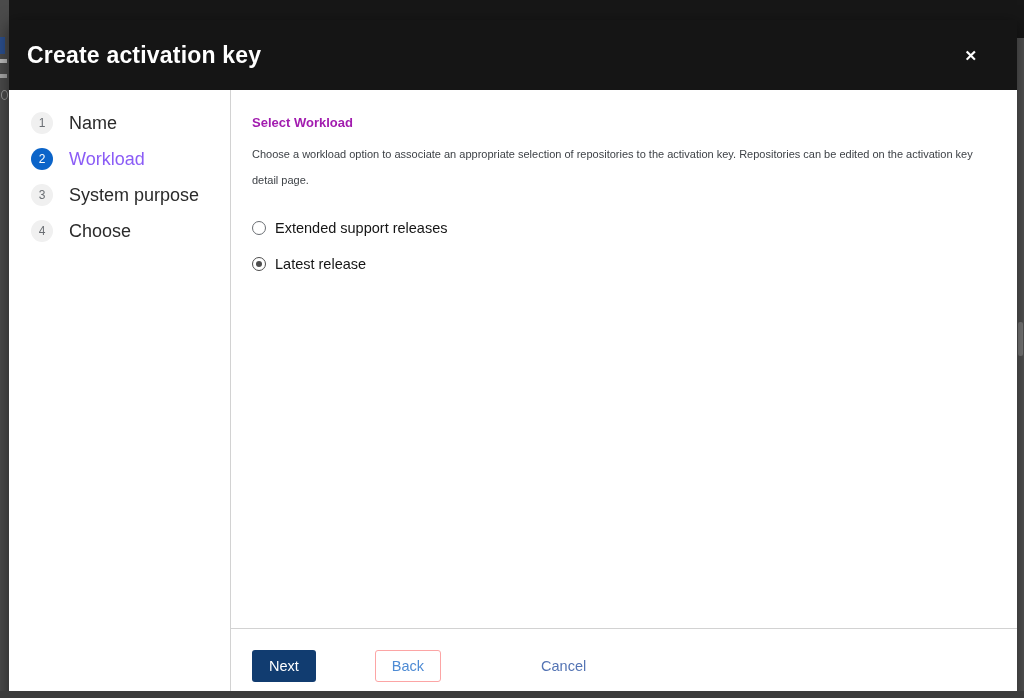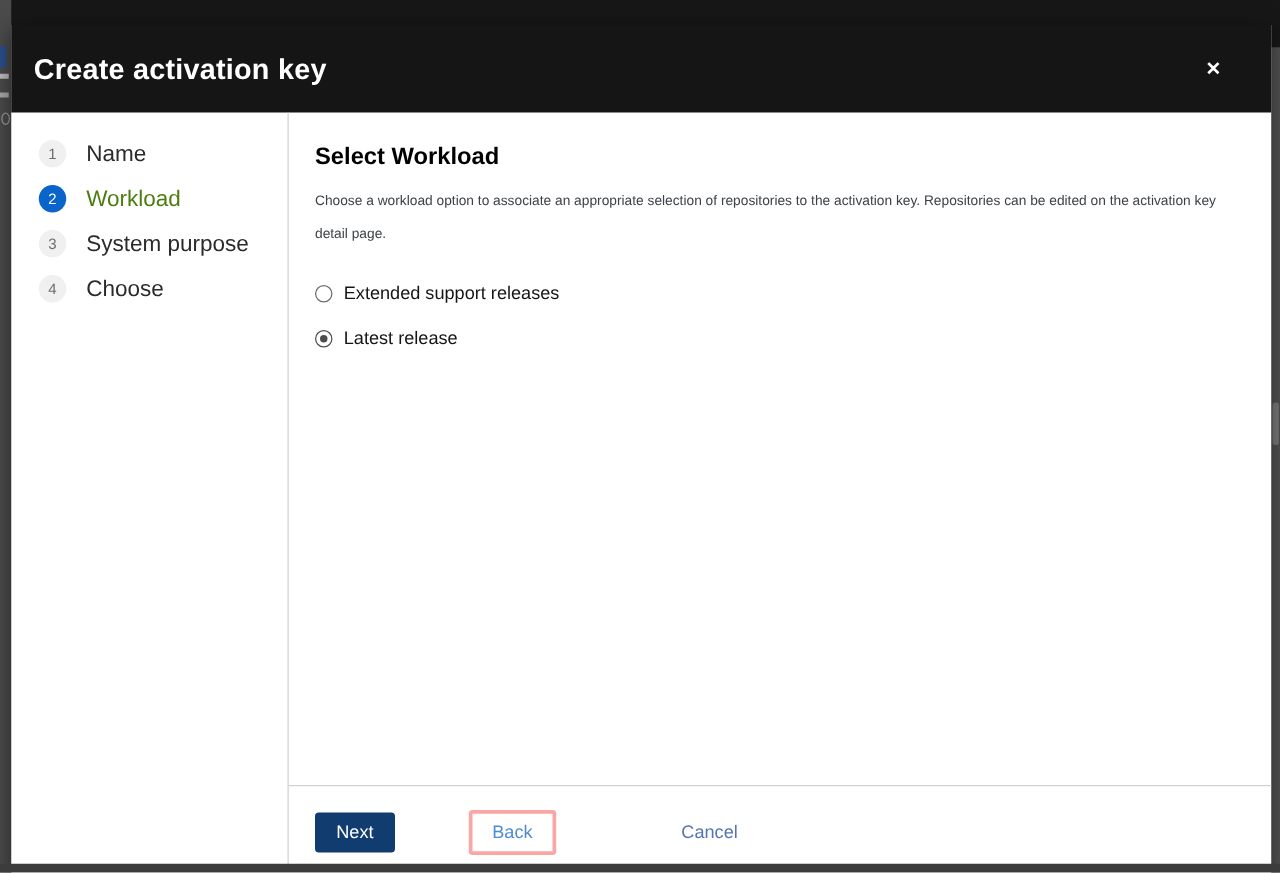--- a/index.html
+++ b/index.html
@@ -44,26 +44,26 @@
   .wizard-nav {
     flex:0 0 222px; border-right:1px solid #d2d2d2; padding:22px 0 0 22px;
   }
   .step { display:flex; align-items:center; margin-bottom:14px; height:22px; cursor:pointer; }
   .step-circle {
     width:22px; height:22px; border-radius:50%; background:#f0f0f0; color:#6a6e73;
     font-size:12px; display:flex; align-items:center; justify-content:center; flex:0 0 22px;
   }
   .step-label { margin-left:16px; font-size:18px; color:#2b2b2b; }
   .step.active .step-circle { background:#0b64c9; color:#fff; }
-  .step.active .step-label { color:#4d7c0f; }
+  .step.active .step-label { color:#8b5cf6; }
 
   
   .wizard-main { flex:1; display:flex; flex-direction:column; min-width:0; }
   .main-content { flex:1; padding:25px 30px 0 21px; }
-  .content-heading { font-size:19px; font-weight:700; color:#000000; margin-bottom:11px; }
+  .content-heading { font-size:13px; font-weight:700; color:#a21caf; margin-bottom:11px; }
   .content-desc {
     font-size:11px; color:#3e4247; line-height:26px; max-width:745px;
   }
   .radio-group { margin-top:27px; }
   .radio-row { display:flex; align-items:center; margin-bottom:20px; cursor:pointer; }
   .radio-circle {
     width:14px; height:14px; border-radius:50%; border:1px solid #6a6e73;
     background:#fff; flex:0 0 14px; position:relative;
   }
   .radio-row.selected .radio-circle { border-color:#4d4d4d; }
@@ -76,21 +76,21 @@
   
   .wizard-footer {
     flex:0 0 75px; border-top:1px solid #d2d2d2;
     display:flex; align-items:center; padding-left:21px;gap:44px;
   }
   .btn { font-family:"Liberation Sans", sans-serif; font-size:14.5px; cursor:pointer; border-radius:3px; }
   .btn-primary {
     background:#113c70; color:#fff; border:none; padding:8px 17px; margin-right:15px;
   }
   .btn-secondary {
-    background:#fff; color:#4e8bd4; border:3px solid #fca5a5; padding:7px 16px;
+    background:#fff; color:#4e8bd4; border:1px solid #fca5a5; padding:7px 16px;
   }
   .btn-link {
     background:none; border:none; color:#5474b4; margin-left:56px; padding:7px 0;
   }
 </style>
 </head>
 <body>
 
 <div class="bg-top-band"></div>
 <div class="bg-left-strip">

